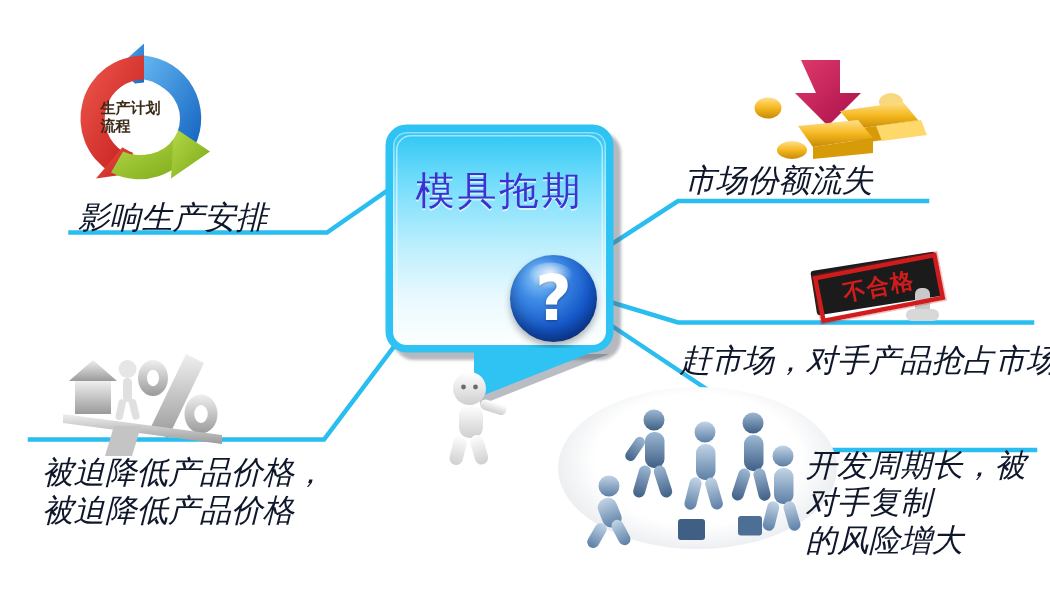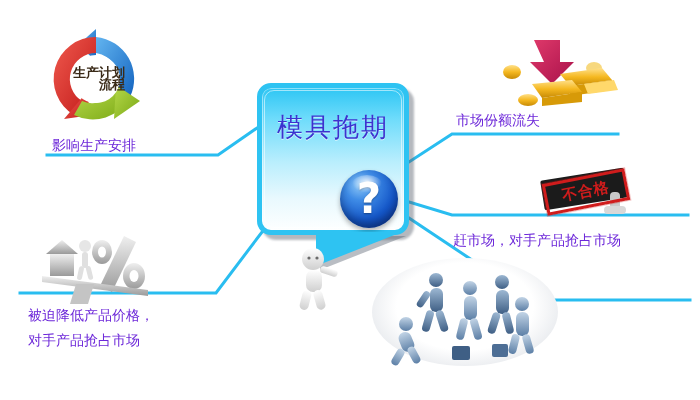--- a/index.html
+++ b/index.html
@@ -67,30 +67,30 @@
   .tail-shadow{
     position:absolute;left:320px;top:236px;width:0;height:0;
     border-top:34px solid rgba(80,90,105,.40);
     border-right:86px solid transparent;
   }
 
   
   .label{
     position:absolute;
     font-family:"DejaVu Serif","Liberation Serif",serif;
-    font-size:14px;color:#6d28d9;line-height:25px;white-space:pre;
+    font-size:21px;color:#0f172a;line-height:25px;white-space:pre;font-style:italic;
   }
 
   
   .cycle{position:absolute;left:44px;top:27px;width:104px;height:104px;}
   .cycle .center-text{
     position:absolute;left:50%;top:50%;transform:translate(-50%,-50%);
-    text-align:right;width:58px;
+    text-align:left;width:58px;
     font-family:"DejaVu Serif","Liberation Serif",serif;
-    font-size:13px;color:#3a2a18;line-height:12px;font-weight:bold;
+    font-size:10px;color:#3a2a18;line-height:12px;font-weight:bold;
   }
 
   
   .gold{position:absolute;left:498px;top:28px;width:122px;height:82px;}
 
   
   .stamp{position:absolute;left:538px;top:168px;width:104px;height:52px;}
   .stamp .stamp-text{
     position:absolute;left:6px;top:8px;width:78px;height:26px;
     border:3px solid #d01c1c;color:#d01c1c;
@@ -241,21 +241,21 @@
       <circle cx="45" cy="18" r="6" fill="#e6e6e6"></circle>
       <rect x="42" y="24" width="6" height="16" rx="3" fill="#e0e0e0"></rect>
       <rect x="38" y="38" width="5" height="14" rx="2.5" fill="#e0e0e0" transform="rotate(12 40 45)"></rect>
       <rect x="47" y="38" width="5" height="14" rx="2.5" fill="#e0e0e0" transform="rotate(-14 49 45)"></rect>
 
       <polygon points="2,48 108,62 108,68 2,54" fill="url(#gGrey)"></polygon>
       <polygon points="36,56 54,56 48,76 30,76" fill="#c4c4c4"></polygon>
     </svg>
   </div>
   <div class="label" style="left:28px;top:303px;"><span>被迫降低产品价格，</span>
-<span>对手产品抢占市场</span></div>
+<span>被迫降低产品价格</span></div>
 
   <div class="crowd">
     <div class="vignette"></div>
     <svg viewBox="0 0 186 108" width="186" height="108" style="position:absolute;left:0;top:0;" xmlns="http://www.w3.org/2000/svg">
       <defs>
         <linearGradient id="gFigA" x1="0" y1="0" x2="0" y2="1">
           <stop offset="0" stop-color="#9db8d3"></stop>
             <stop offset="1" stop-color="#3f5f85"></stop>
         </linearGradient>
         <linearGradient id="gFigB" x1="0" y1="0" x2="0" y2="1">
@@ -291,20 +291,23 @@
       <g fill="url(#gFigB)">
         <circle cx="34" cy="66" r="7"></circle>
           <rect x="28" y="74" width="13" height="20" rx="6" transform="rotate(-22 34 84)"></rect>
         <rect x="22" y="90" width="8" height="18" rx="4" transform="rotate(30 26 99)"></rect>
         <rect x="38" y="88" width="8" height="18" rx="4" transform="rotate(-28 42 97)"></rect>
       </g>
       <rect x="80" y="88" width="18" height="14" rx="2" fill="#3f5f85"></rect>
       <rect x="120" y="86" width="16" height="13" rx="2" fill="#4d6e95"></rect>
     </svg>
   </div>
+  <div class="label" style="left:537px;top:298px;line-height:25px;"><span>开发周期长，被</span>
+<span>对手复制</span>
+<span>的风险增大</span></div>
 
   <div class="litfig">
     <svg viewBox="0 0 52 66" width="52" height="66" xmlns="http://www.w3.org/2000/svg">
       <defs>
         <linearGradient id="gWhite" x1="0" y1="0" x2="0" y2="1">
           <stop offset="0" stop-color="#ffffff"></stop>
             <stop offset="1" stop-color="#cfcfcf"></stop>
         </linearGradient>
       </defs>
       <circle cx="17" cy="13" r="11" fill="url(#gWhite)"></circle>

